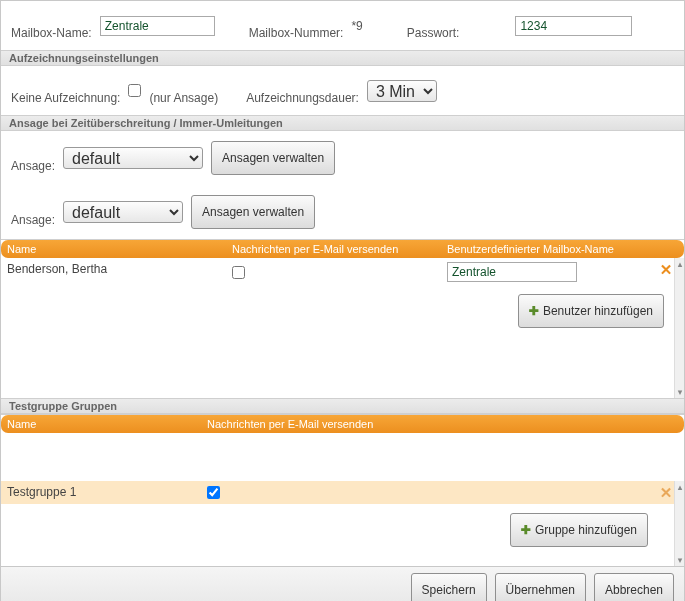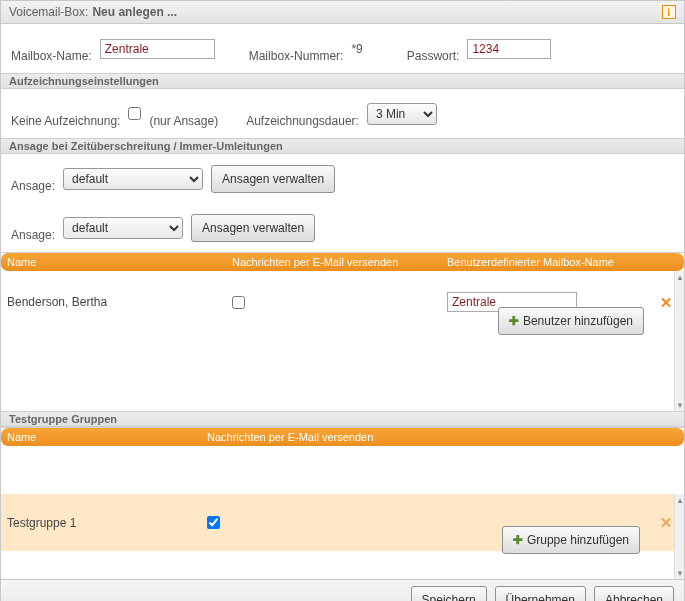--- a/index.html
+++ b/index.html
@@ -25,51 +25,51 @@
   .info-icon {
     width:14px; height:14px; border:1px solid #e09000;
     color:#e09000; font-weight:bold; font-size:10px;
     display:flex; align-items:center; justify-content:center;
     background:#fff6e5;
   }
   .row { display:flex; align-items:center; gap:8px; padding:10px 10px; flex-wrap:wrap;}
   .lbl { color:#555;margin-top:15px; }
   input[type=text].field {
     border:1px solid #aaa; padding:2px 4px; height:20px;
-    font-size:12px; color:#7f1d1d; background:#fff;
-  }
-  .w115 { width:115px;} .w105{width:84px;}
+    font-size:12px; color:#14532d; background:#fff;
+  }
+  .w115 { width:115px;} .w105{width:117px;margin-left:48px;}
   .section {
     background: linear-gradient(#ececec,#e0e0e0);
     border-top:1px solid #cfcfcf; border-bottom:1px solid #cfcfcf;
     padding:1px 8px; color:#666; font-weight:bold; font-size:11px;
   }
   .chk { width:13px; height:13px; margin:0;}
   select.sel {
     border:1px solid #999; background:linear-gradient(#fdfdfd,#e7e7e7);
-    height:22px; font-size:12px; color:#333; border-radius:3px; padding:1px 4px;
+    height:22px; font-size:16px; color:#333; border-radius:3px; padding:1px 4px;
   }
   button.btn {
     border:1px solid #8f8f8f; background:linear-gradient(#fbfbfb,#dcdcdc);
-    height:28px; font-size:12px; color:#333; border-radius:3px;
+    height:34px; font-size:12px; color:#333; border-radius:3px;
     padding:0 10px; cursor:pointer;
   }
   .plus { color:#5a8b2a; font-weight:bold; margin-right:4px;}
   .table-area { border-top:1px solid #cfcfcf;}
   .thdr {
     background: linear-gradient(#f7a637,#ec8f1f);
     color:#fff; font-size:11px;
     display:flex; align-items:center; padding:3px 6px;border-radius:7px;
   }
   .col-name { flex:0 0 225px;}
   .col-mail { flex:0 0 215px; display:flex; align-items:center;}
   .col-mbx  { flex:1 1 auto;}
   .col-del  { flex:0 0 24px; display:flex; justify-content:center;}
   .trow {
-    display:flex; align-items:center; padding:21px 6px; font-size:12px; color:#444;
+    display:flex; padding:4px 6px; font-size:12px; color:#444;
   }
   .del-x {
     font-weight:bold; font-size:15px; cursor:pointer; line-height:1;
     color:#ec8f1f;
   }
   .del-x.group { color:#e9a85a; }
   .scroll-strip {
     position:absolute; right:0; top:0; bottom:0; width:10px;
     background:#f0f0f0; border-left:1px solid #ddd;
   }
@@ -90,27 +90,20 @@
   }
   .gcol-name { flex:0 0 200px;}
   .gcol-mail { flex:1 1 auto; display:flex; align-items:center;}
   .gcol-del  { flex:0 0 24px; display:flex; justify-content:center;}
 </style>
 </head>
 <body>
 
 <div class="window">
 
-  <div class="titlebar">
-    <div class="t-left">
-      <span class="t-prefix">Voicemail-Box:</span>
-      <span class="t-title">Neu anlegen ...</span>
-    </div>
-    <div class="info-icon">i</div>
-  </div>
 
   <div class="row">
     <span class="lbl">Mailbox-Name:</span>
     <input type="text" class="field w115" value="Zentrale" style="">
     <span style="width:18px"></span>
     <span class="lbl">Mailbox-Nummer:</span>
     <span>*9</span>
     <span style="width:28px"></span>
     <span class="lbl">Passwort:</span>
     <input type="text" class="field w105" value="1234" style="">
@@ -160,21 +153,21 @@
           </div>
         <div class="col-mbx"><input type="text" class="field" style="width: 130px;" value="Zentrale"></div>
         <div class="col-del">
             <span class="del-x">✕</span>
           </div>
       </div>
       <div class="scroll-strip">
         <div class="arrow up">▴</div>
         <div class="arrow down">▾</div>
       </div>
-      <div class="action-row" style="position:absolute; left:0; right:22px; top:30px;">
+      <div class="action-row" style="position:absolute; left:0; right:2px; top:30px;">
         <button class="btn">
           <span class="plus">✚</span><span>Benutzer hinzufügen</span>
         </button>
       </div>
     </div>
   </div>
 
   <div class="section">Testgruppe Gruppen</div>
   <div class="table-area">
     <div class="thdr">
@@ -189,21 +182,21 @@
             <input type="checkbox" class="chk" checked="" style="">
           </div>
         <div class="gcol-del">
             <span class="del-x group">✕</span>
           </div>
       </div>
       <div class="scroll-strip">
         <div class="arrow up">▴</div>
         <div class="arrow down">▾</div>
       </div>
-      <div class="action-row" style="position:absolute; left:0; right:26px; top:26px;">
+      <div class="action-row" style="position:absolute; left:0; right:18px; top:26px;">
         <button class="btn">
           <span class="plus">✚</span><span>Gruppe hinzufügen</span>
         </button>
       </div>
     </div>
   </div>
 
   <div class="footer">
     <button class="btn">Speichern</button>
     <button class="btn">Übernehmen</button>

